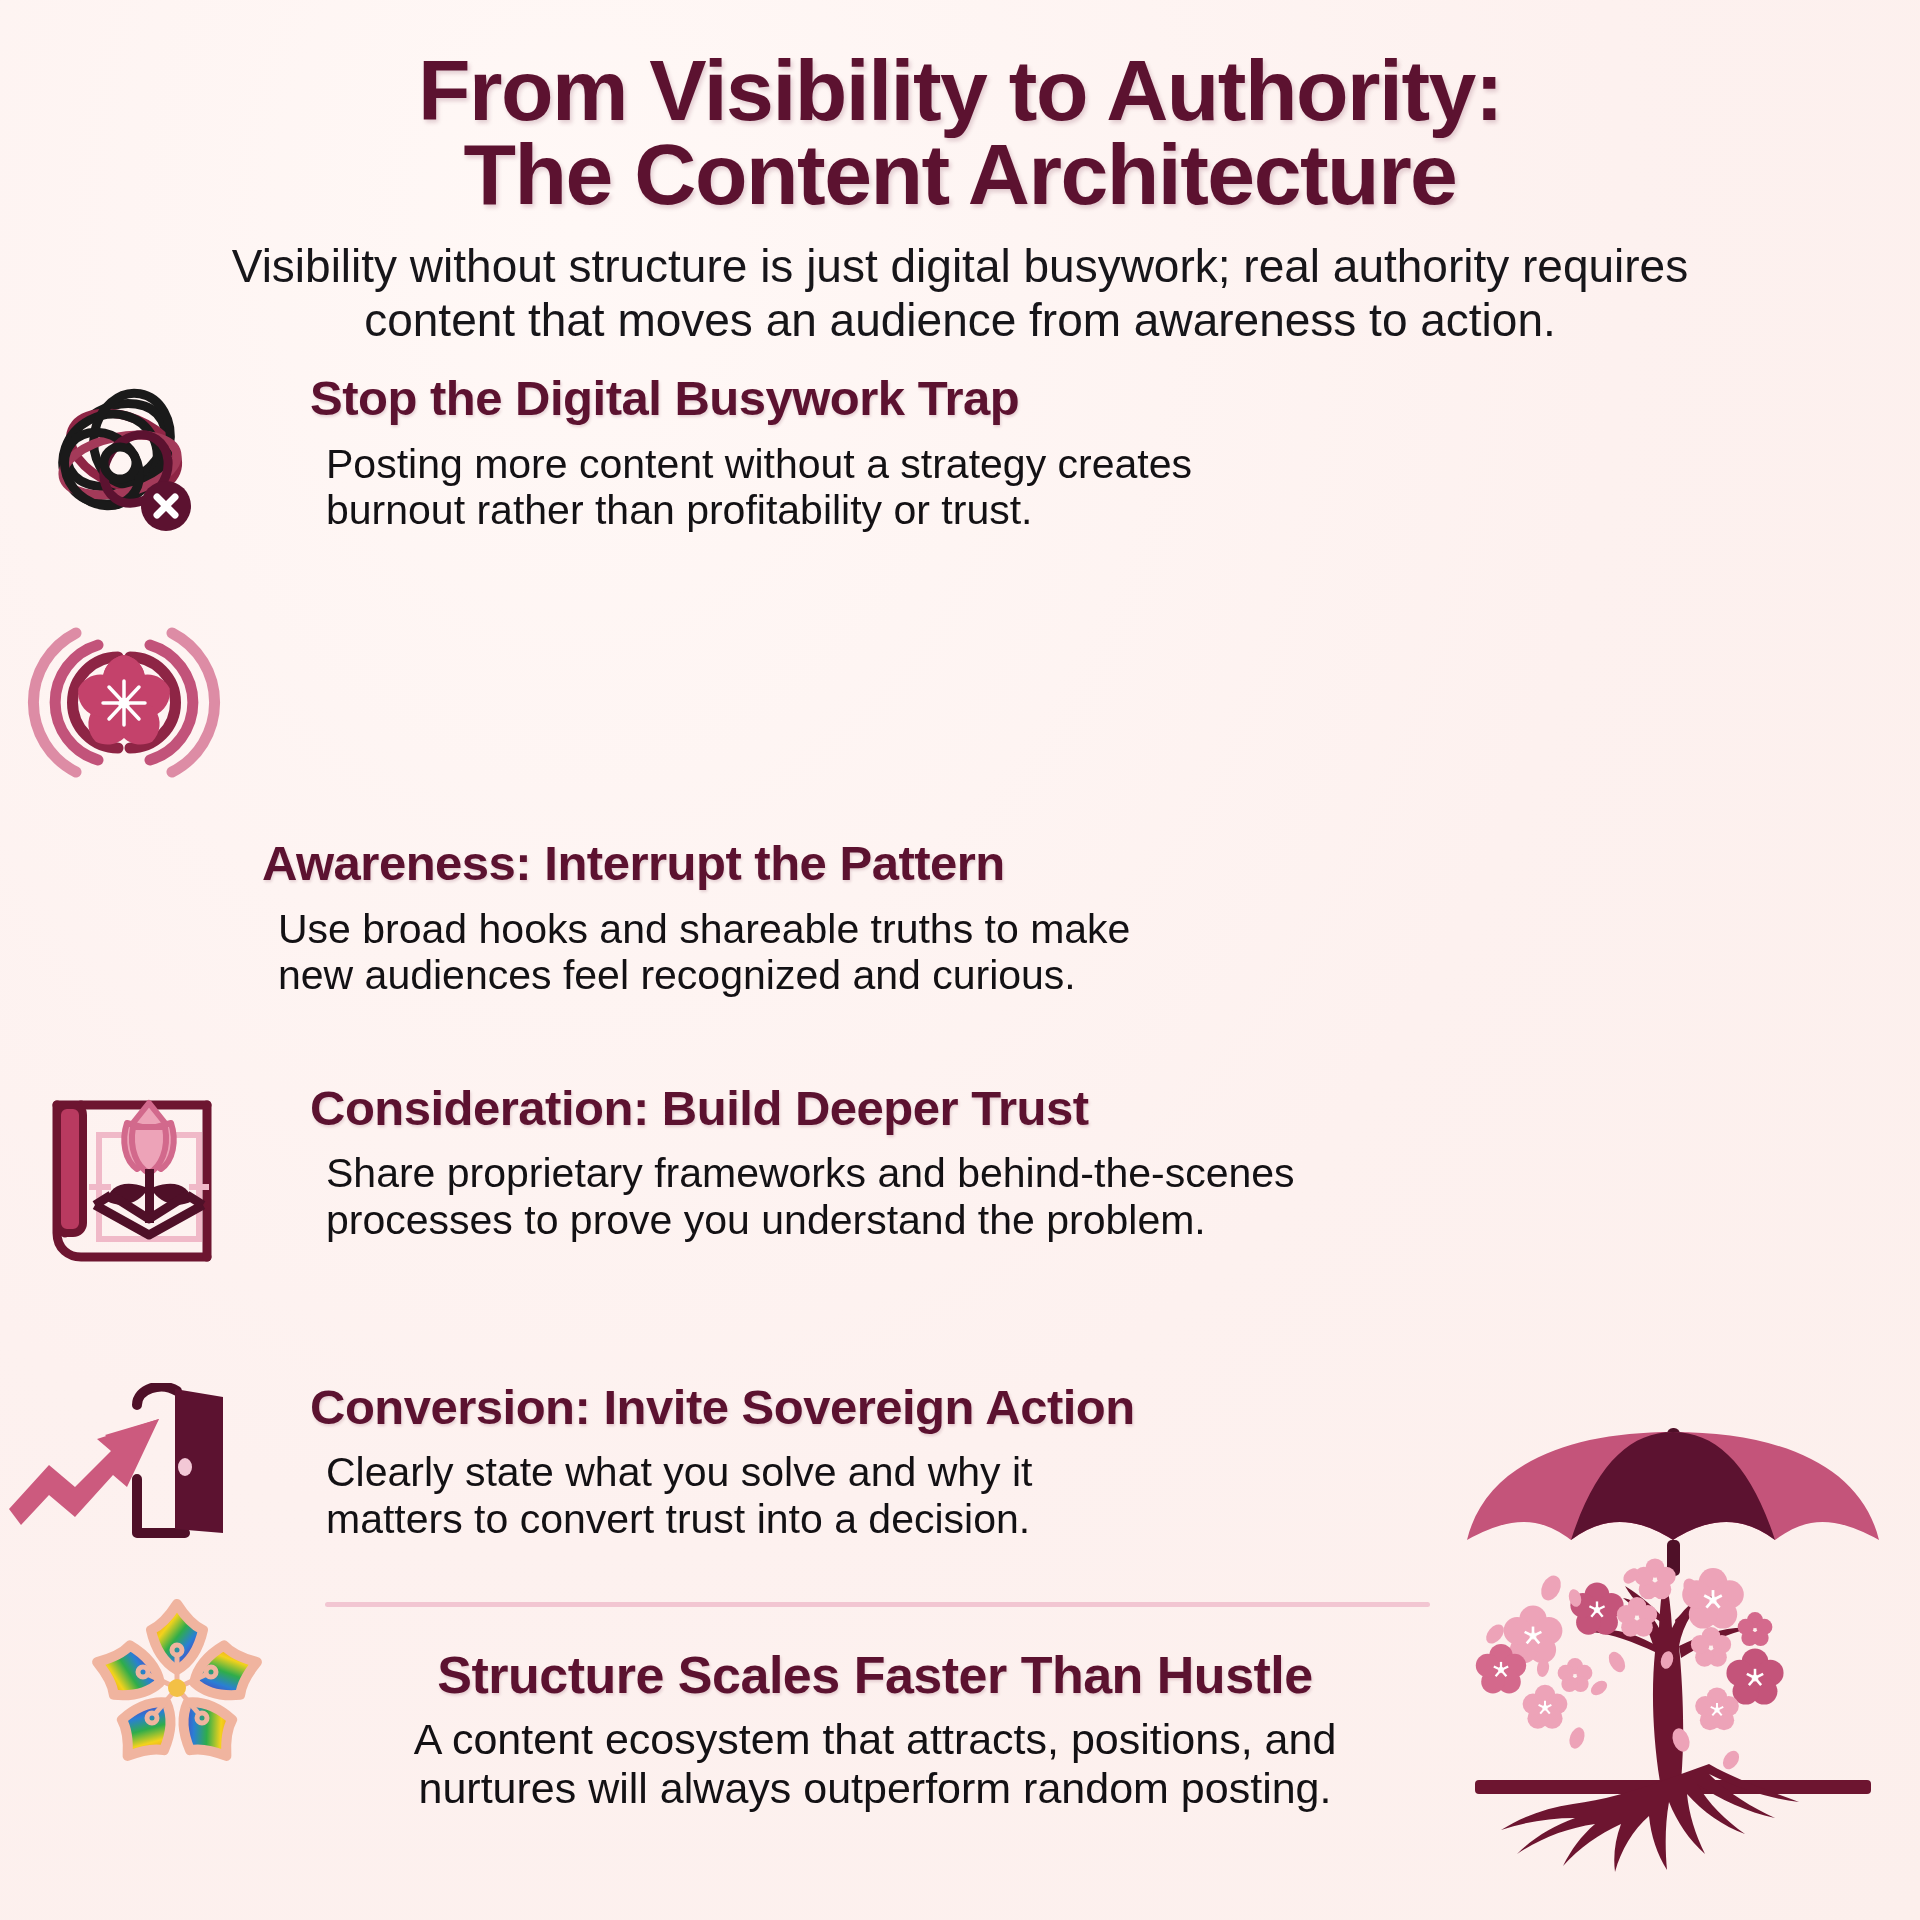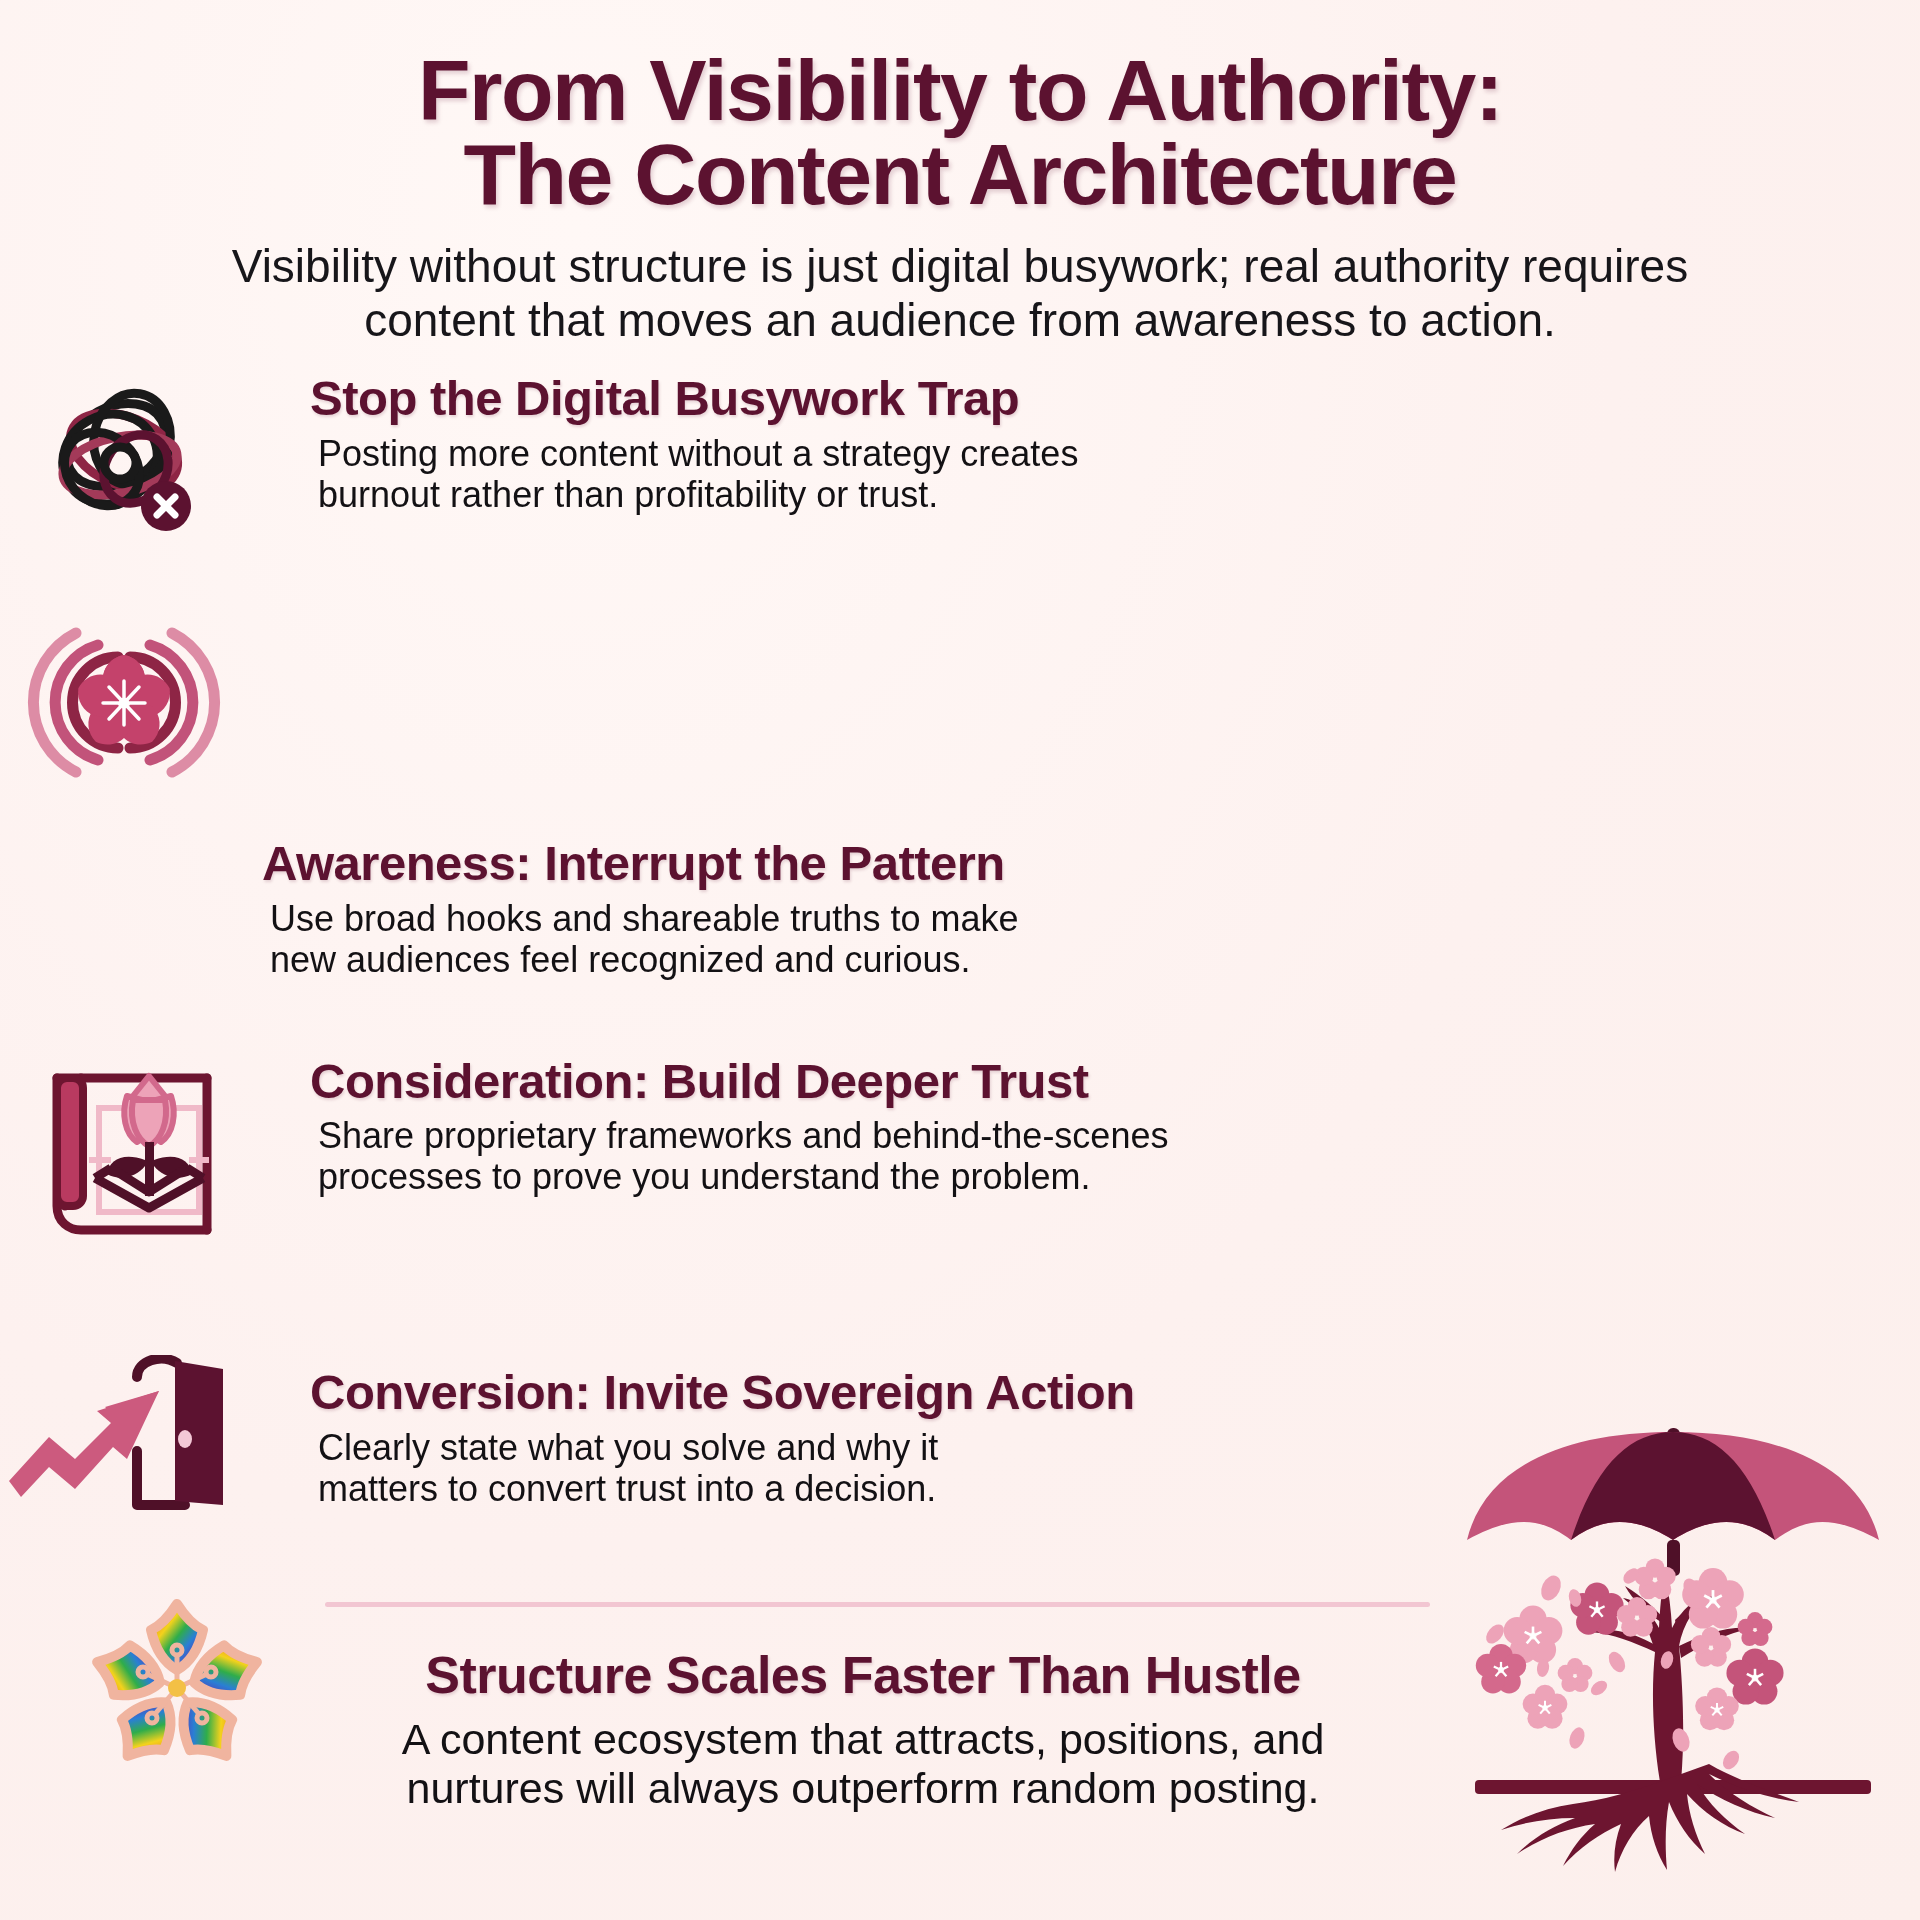--- a/index.html
+++ b/index.html
@@ -56,43 +56,43 @@
     color:#5c1230;
     font-weight:bold;
     font-size:49px;
     line-height:1.05;
     margin:0 0 7px 0;
     letter-spacing:-0.5px;
     text-shadow:1px 2px 3px rgba(92,18,48,0.16);
   }
   .r-body{
     color:#131114;
-    font-size:36px;
+    font-size:41px;
     line-height:1.14;
-    margin:8px;
+    margin:16px;
   }
 
   .row1{margin-top:8px;}
   .row2{margin-top:62px;flex-direction:column;}
   .row3{margin-top:68px;}
   .row4{margin-top:104px;align-items:center;}
 
   
   .divider{
     position:absolute;
     left:325px;top:1602px;
     width:1105px;height:5px;
     background:#f2c6d2;
     border-radius:3px;
   }
 
   
   .footer{
     position:absolute;
-    left:288px;top:1645px;
+    left:300px;top:1645px;
     width:1150px;
     text-align:center;
   }
   .f-title{
     color:#5c1230;
     font-weight:bold;
     font-size:52px;
     margin:0 0 10px 0;
     letter-spacing:-0.5px;
     text-shadow:1px 2px 3px rgba(92,18,48,0.16);

